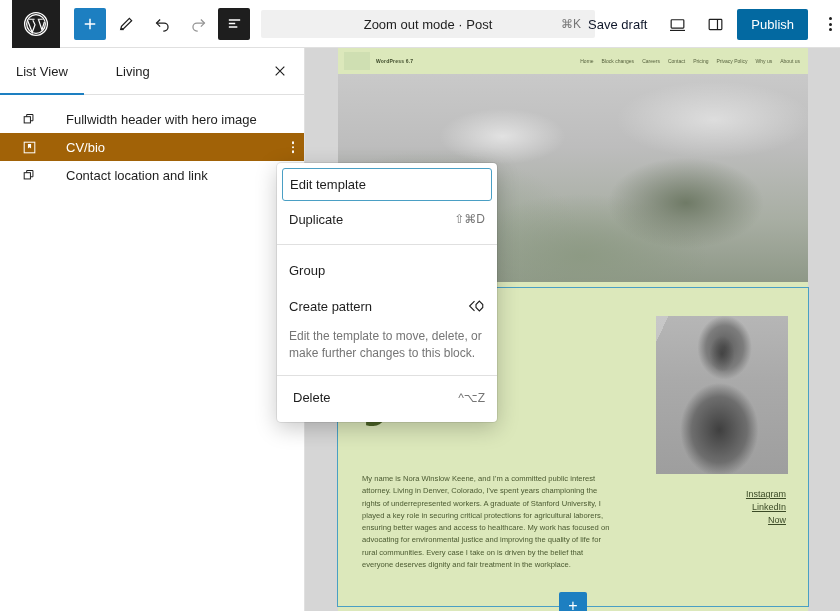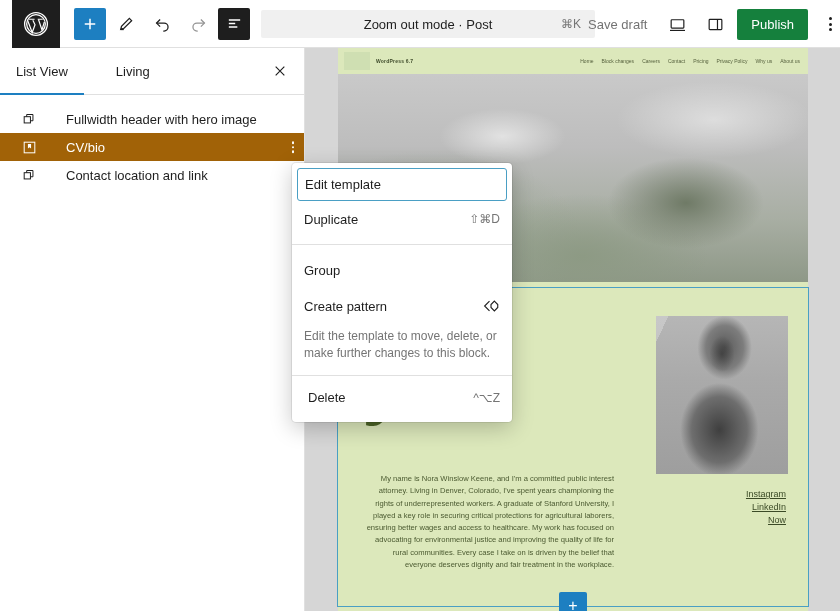--- a/index.html
+++ b/index.html
@@ -41,25 +41,25 @@
   .cmdbar .cmd-label { font-size: 13px; color: #1e1e1e; }
   .cmdbar .cmd-shortcut {
     position: absolute; right: 14px; font-size: 12px; color: #757575;
   }
 
   .tb-right {
     position: absolute; right: 6px; top: 0; height: 48px;
     display: flex; align-items: center; gap: 6px;
   }
   .save-draft {
-    font-size: 13px; color: #737373; background: none; border: none;
+    font-size: 13px; color: #0f172a; background: none; border: none;
     padding: 6px 8px; cursor: pointer;
   }
   .publish-btn {
-    background: #15803d; color: #fff; font-size: 13px;
+    background: #0369a1; color: #fff; font-size: 13px;
     border: none; border-radius: 2px; padding: 8px 14px; cursor: pointer;
   }
   .kebab {
     width: 32px; height: 32px; display: flex; flex-direction: column;
     align-items: center; justify-content: center; gap: 2.5px; cursor: pointer;
   }
   .kebab i { width: 3px; height: 3px; border-radius: 50%; background: #1e1e1e; display:block; }
 
   
   .sidebar {
@@ -156,36 +156,36 @@
       linear-gradient(115deg, rgba(255,255,255,.25) 0 6%, rgba(0,0,0,0) 6% 12%) ,
       radial-gradient(ellipse 18px 26px at 50% 24%, rgba(40,40,40,.55), rgba(0,0,0,0) 70%);
   }
   .social {
     position: absolute; right: 22px; top: 200px; text-align: right;
     font-size: 9px; line-height: 1.45; color: #3b4a26;
   }
   .social a { color: #3b4a26; text-decoration: underline; display: block; cursor: pointer; }
   .bio {
     position: absolute; left: 24px; top: 185px; width: 252px;
-    font-size: 7.6px; line-height: 1.62; color: #4b5a31; text-align: right;
+    font-size: 7.6px; line-height: 1.62; color: #4b5a31; text-align: left;
   }
 
   .inserter {
     position: absolute; left: 50%; transform: translateX(-50%);
     bottom: -14px; width: 28px; height: 28px; background: #1d7fc1;
     border-radius: 2px; color: #fff; display: flex; align-items: center;
     justify-content: center; font-size: 16px; cursor: pointer; z-index: 5;
   }
 
   
   .ctx-menu {
     position: absolute; left: 277px; top: 163px; width: 220px;
     background: #fff; border-radius: 4px;
     box-shadow: 0 0 0 1px rgba(0,0,0,.08), 0 6px 22px rgba(0,0,0,.22);
-    z-index: 20; padding: 5px 0 0 0; margin-left: 15px;
+    z-index: 20; padding: 5px 0 0 0;
   }
   .ctx-item {
     display: flex; align-items: center; height: 36px; padding: 0 12px;
     font-size: 13px; color: #1e1e1e; cursor: pointer;
   }
   .ctx-item .sc { margin-left: auto; font-size: 12px; color: #757575; }
   .ctx-item.focused {
     border: 1.5px solid #4a9fc4; border-radius: 3px;
     margin: 0 5px; padding: 0 7px; height: 33px;
   }

